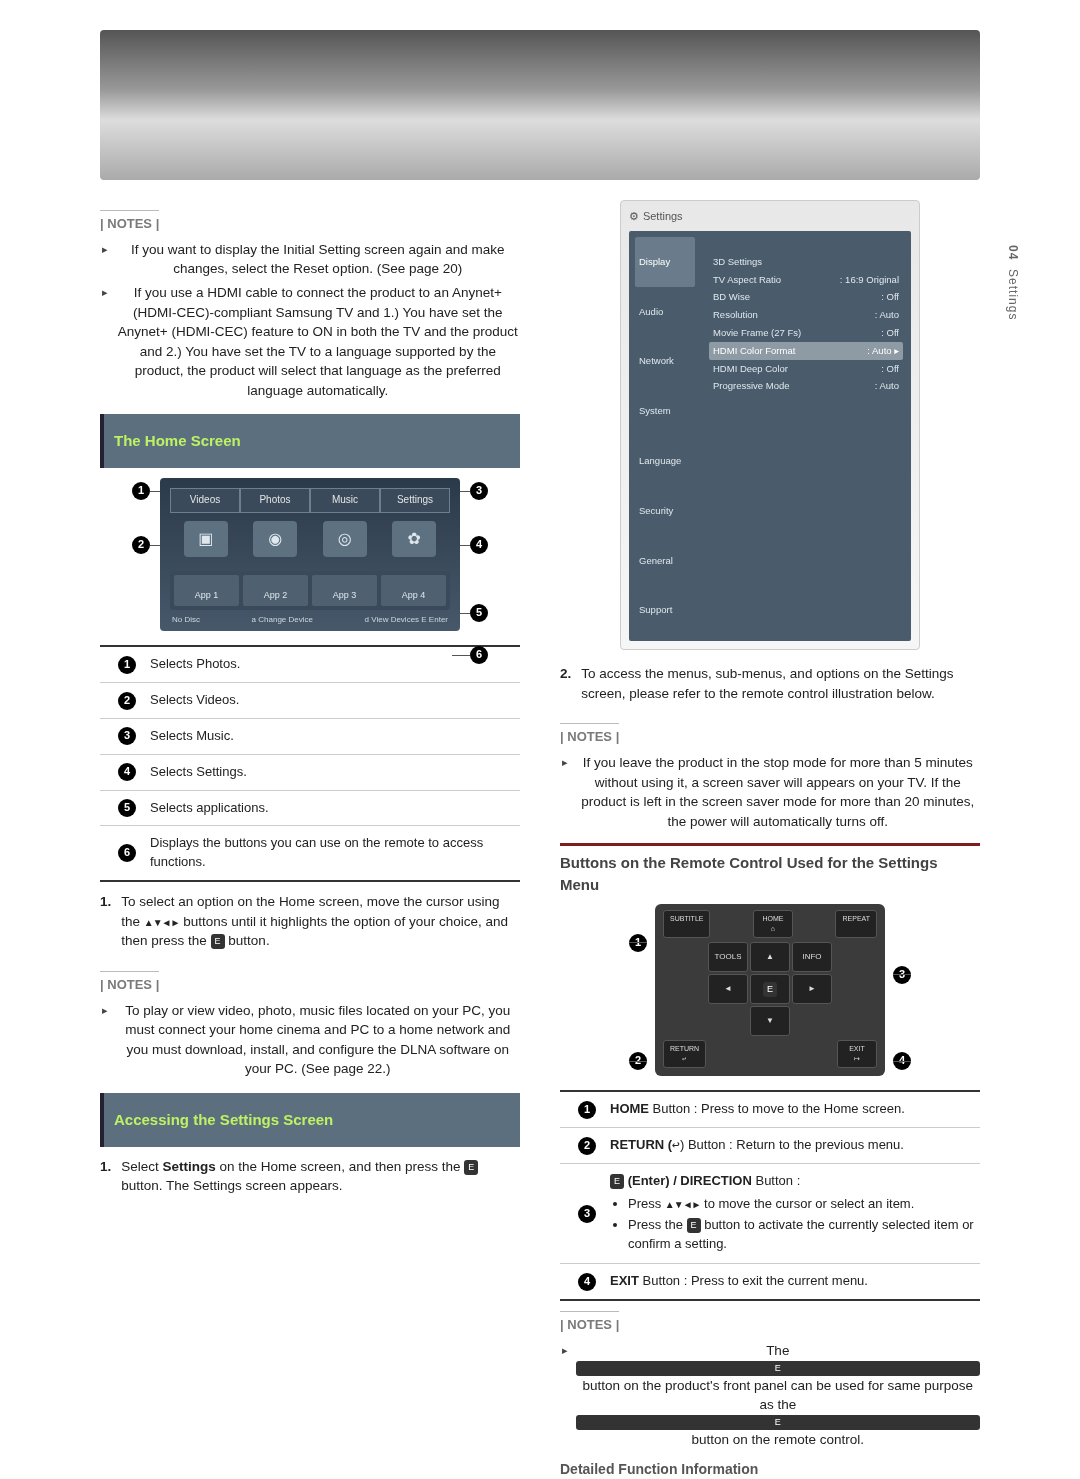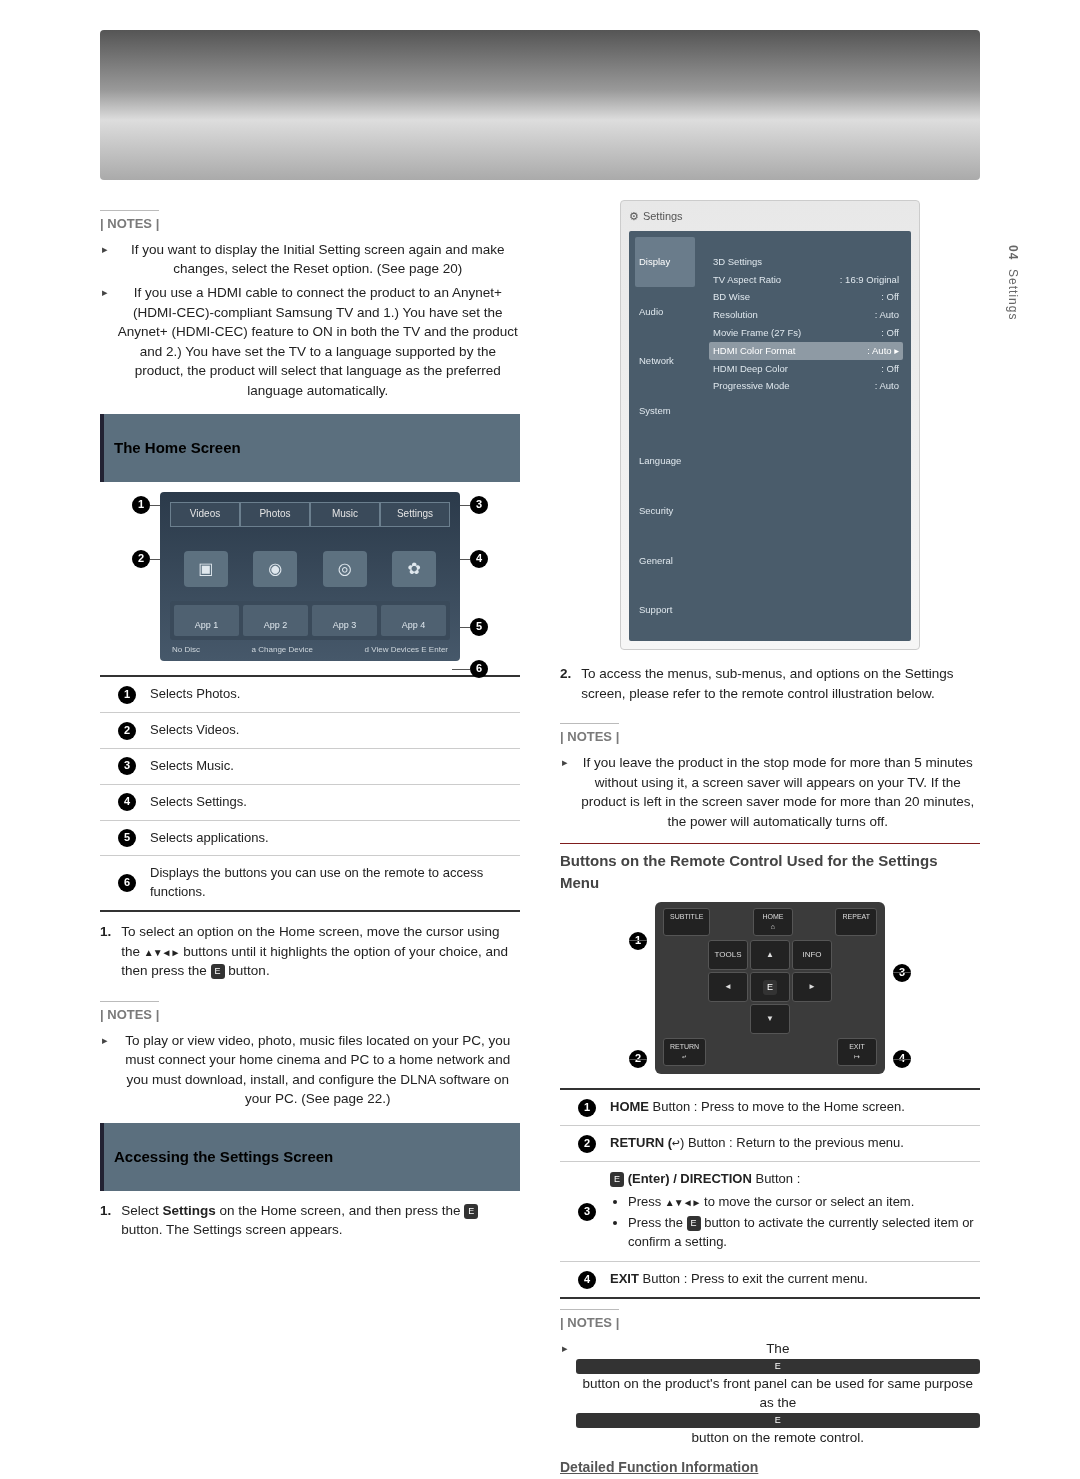--- a/index.html
+++ b/index.html
@@ -46,54 +46,53 @@
     display: inline-block;
   }
   .note-list { list-style: none; padding: 0; margin: 0 0 10px 2px; }
   .note-list li { display: flex; gap: 8px; margin-bottom: 4px; text-align: center; }
   .note-list li::before {
     content: "▸"; color: #444; font-size: 11px; margin-top: 2px; flex-shrink: 0;
   }
   .note-list li span { display: block; }
   .section-bar {
     background: #5b6f7e;
-    color: #000000;
+    color: #bef264;
     font-weight: bold;
-    padding: 23px 10px;
+    padding: 16px 10px;
     margin: 14px 0 10px;
     font-size: 15px;
     border-left: 4px solid #223;
   }
   .subhead {
     font-weight: bold;
     color: #444;
     font-size: 15px;
     margin: 12px 0 8px;
-    border-top: 1px solid #7f1d1d;
+    border-top: 3px solid #7f1d1d;
     padding-top: 6px;
   }
   .subhead-small {
     font-weight: bold;
     color: #555;
     font-size: 14px;
     margin: 10px 0 4px;
-    text-decoration: underline;
   }
   .home-screen {
     width: 300px;
     margin: 6px auto 10px;
     position: relative;
   }
   .home-ui {
     background: linear-gradient(#2b3a4a, #46586a);
     border-radius: 4px;
     padding: 10px 10px 6px;
     position: relative;
   }
-  .home-tabs { display: flex; border-bottom: 1px solid #6b7f8e; margin-bottom: 16px; align-items: flex-end; }
+  .home-tabs { display: flex; border-bottom: 1px solid #6b7f8e; margin-bottom: 0; align-items: flex-end; }
   .home-tabs div {
     flex: 1; text-align: center; color: #e5e5e5; font-size: 10px;
     padding: 4px 0; border: 1px solid #6b7f8e; border-bottom: none;
     background: #3a4a5a;
   }
   .home-icons { display: flex; gap: 10px; padding: 8px 6px 14px; justify-content: space-around; }
   .home-icons div { width: 44px; height: 36px; background: #5d7180; border-radius: 4px; display:flex;align-items:center;justify-content:center;color:#dfe7ed;font-size:16px;}
   .home-apps-bar { background: #3a4a5a; border-radius: 3px; padding: 4px; display: flex; gap: 4px; align-items: flex-end; }
   .home-apps-bar div { flex:1; background:#4f6171; color:#dfe7ed; font-size:9px; text-align:center; padding: 14px 0 4px; border-radius:2px; }
   .home-status { display:flex; justify-content:space-between; color:#cfd7dd; font-size:8px; padding:4px 2px 0; }

